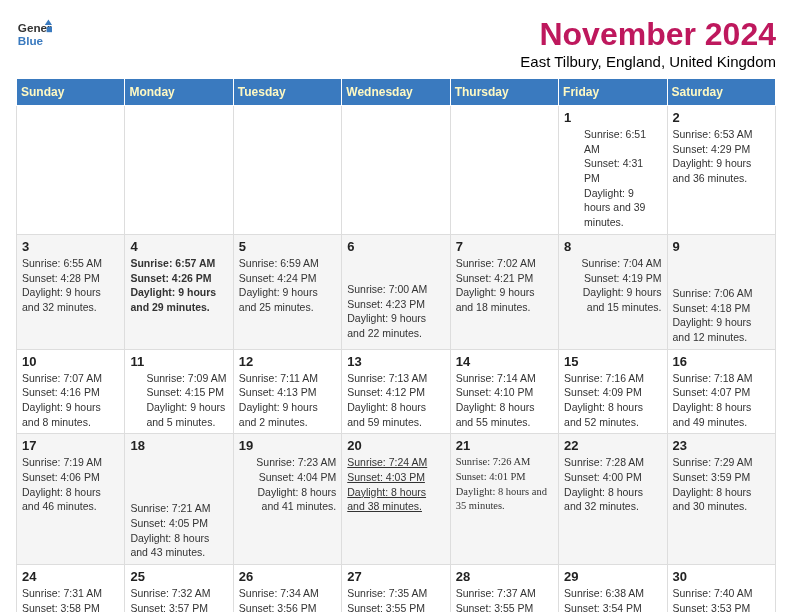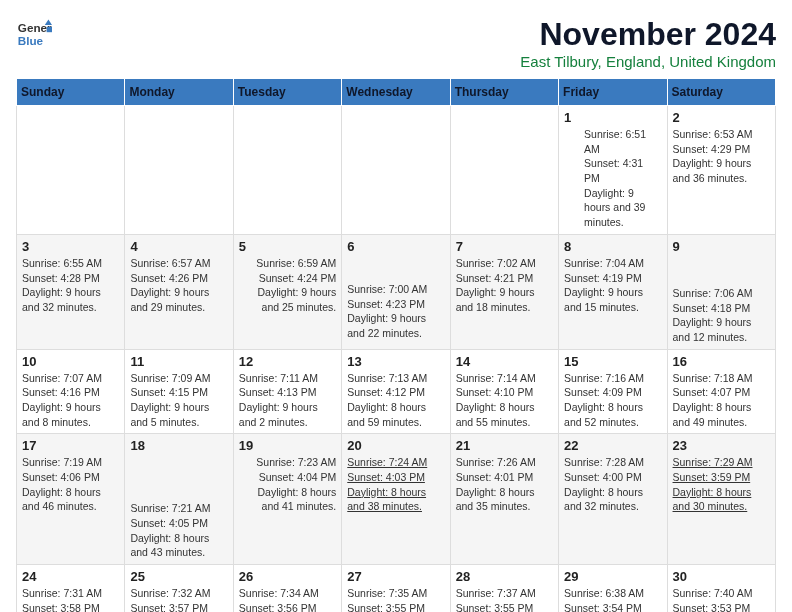--- a/index.html
+++ b/index.html
@@ -24,34 +24,34 @@
     .logo-icon {
       width: 36px;
       height: 36px;
     }
     .title-area {
       text-align: right;
     }
     .month-title {
       font-size: 32px;
       font-weight: bold;
-      color: #0f172a;
+      color: #be185d;
     }
     .location-title {
       font-size: 15px;
-      color: #15803d;
+      color: #000000;
     }
     table {
       width: 100%;
       border-collapse: collapse;
       font-size: 11px;
     }
     thead tr th {
       background-color: #3a7abf;
-      color: #0f172a;
+      color: #fef9c3;
       padding: 6px 4px;
       text-align: left;
       font-size: 12px;
       font-weight: bold;
       border: 1px solid #fff;
     }
     tbody tr td {
       border: 1px solid #ddd;
       vertical-align: top;
       padding: 4px 5px;
@@ -129,65 +129,65 @@
       </tr>
       <tr>
         <td>
           <div class="day-number">3</div>
           <div class="day-detail" style="white-space: pre-line;">Sunrise: 6:55 AM
 Sunset: 4:28 PM
 Daylight: 9 hours and 32 minutes.</div>
         </td>
         <td>
           <div class="day-number">4</div>
-          <div class="day-detail" style="white-space: pre-line;">Sunrise: 6:57 AM
+          <div class="day-detail" style="white-space: pre-line; font-weight: bold;">Sunrise: 6:57 AM
 Sunset: 4:26 PM
 Daylight: 9 hours and 29 minutes.</div>
         </td>
         <td>
           <div class="day-number">5</div>
-          <div class="day-detail" style="white-space: pre-line; text-align: right;">Sunrise: 6:59 AM
+          <div class="day-detail" style="white-space: pre-line;">Sunrise: 6:59 AM
 Sunset: 4:24 PM
 Daylight: 9 hours and 25 minutes.</div>
         </td>
         <td>
           <div class="day-number">6</div>
           <div class="day-detail" style="white-space: pre-line; margin-top: 28px;">Sunrise: 7:00 AM
 Sunset: 4:23 PM
 Daylight: 9 hours and 22 minutes.</div>
         </td>
         <td>
           <div class="day-number">7</div>
           <div class="day-detail" style="white-space: pre-line;">Sunrise: 7:02 AM
 Sunset: 4:21 PM
 Daylight: 9 hours and 18 minutes.</div>
         </td>
         <td>
           <div class="day-number">8</div>
-          <div class="day-detail" style="white-space: pre-line;">Sunrise: 7:04 AM
+          <div class="day-detail" style="white-space: pre-line; text-align: right;">Sunrise: 7:04 AM
 Sunset: 4:19 PM
 Daylight: 9 hours and 15 minutes.</div>
         </td>
         <td>
           <div class="day-number">9</div>
           <div class="day-detail" style="white-space: pre-line; margin-top: 32px;">Sunrise: 7:06 AM
 Sunset: 4:18 PM
 Daylight: 9 hours and 12 minutes.</div>
         </td>
       </tr>
       <tr>
         <td>
           <div class="day-number">10</div>
           <div class="day-detail" style="white-space: pre-line;">Sunrise: 7:07 AM
 Sunset: 4:16 PM
 Daylight: 9 hours and 8 minutes.</div>
         </td>
         <td>
           <div class="day-number">11</div>
-          <div class="day-detail" style="white-space: pre-line;">Sunrise: 7:09 AM
+          <div class="day-detail" style="white-space: pre-line; margin-left: 16px;">Sunrise: 7:09 AM
 Sunset: 4:15 PM
 Daylight: 9 hours and 5 minutes.</div>
         </td>
         <td>
           <div class="day-number">12</div>
           <div class="day-detail" style="white-space: pre-line;">Sunrise: 7:11 AM
 Sunset: 4:13 PM
 Daylight: 9 hours and 2 minutes.</div>
         </td>
         <td>
@@ -235,33 +235,33 @@
 Daylight: 8 hours and 41 minutes.</div>
         </td>
         <td>
           <div class="day-number">20</div>
           <div class="day-detail" style="white-space: pre-line; text-decoration: underline;">Sunrise: 7:24 AM
 Sunset: 4:03 PM
 Daylight: 8 hours and 38 minutes.</div>
         </td>
         <td>
           <div class="day-number">21</div>
-          <div class="day-detail" style="white-space: pre-line;">Sunrise: 7:26 AM
+          <div class="day-detail" style="white-space: pre-line; font-family: Liberation Serif, serif;">Sunrise: 7:26 AM
 Sunset: 4:01 PM
 Daylight: 8 hours and 35 minutes.</div>
         </td>
         <td>
           <div class="day-number">22</div>
           <div class="day-detail" style="white-space: pre-line;">Sunrise: 7:28 AM
 Sunset: 4:00 PM
 Daylight: 8 hours and 32 minutes.</div>
         </td>
         <td>
           <div class="day-number">23</div>
-          <div class="day-detail" style="white-space: pre-line; text-decoration: underline;">Sunrise: 7:29 AM
+          <div class="day-detail" style="white-space: pre-line;">Sunrise: 7:29 AM
 Sunset: 3:59 PM
 Daylight: 8 hours and 30 minutes.</div>
         </td>
       </tr>
       <tr>
         <td>
           <div class="day-number">24</div>
           <div class="day-detail" style="white-space: pre-line;">Sunrise: 7:31 AM
 Sunset: 3:58 PM
 Daylight: 8 hours and 27 minutes.</div>

